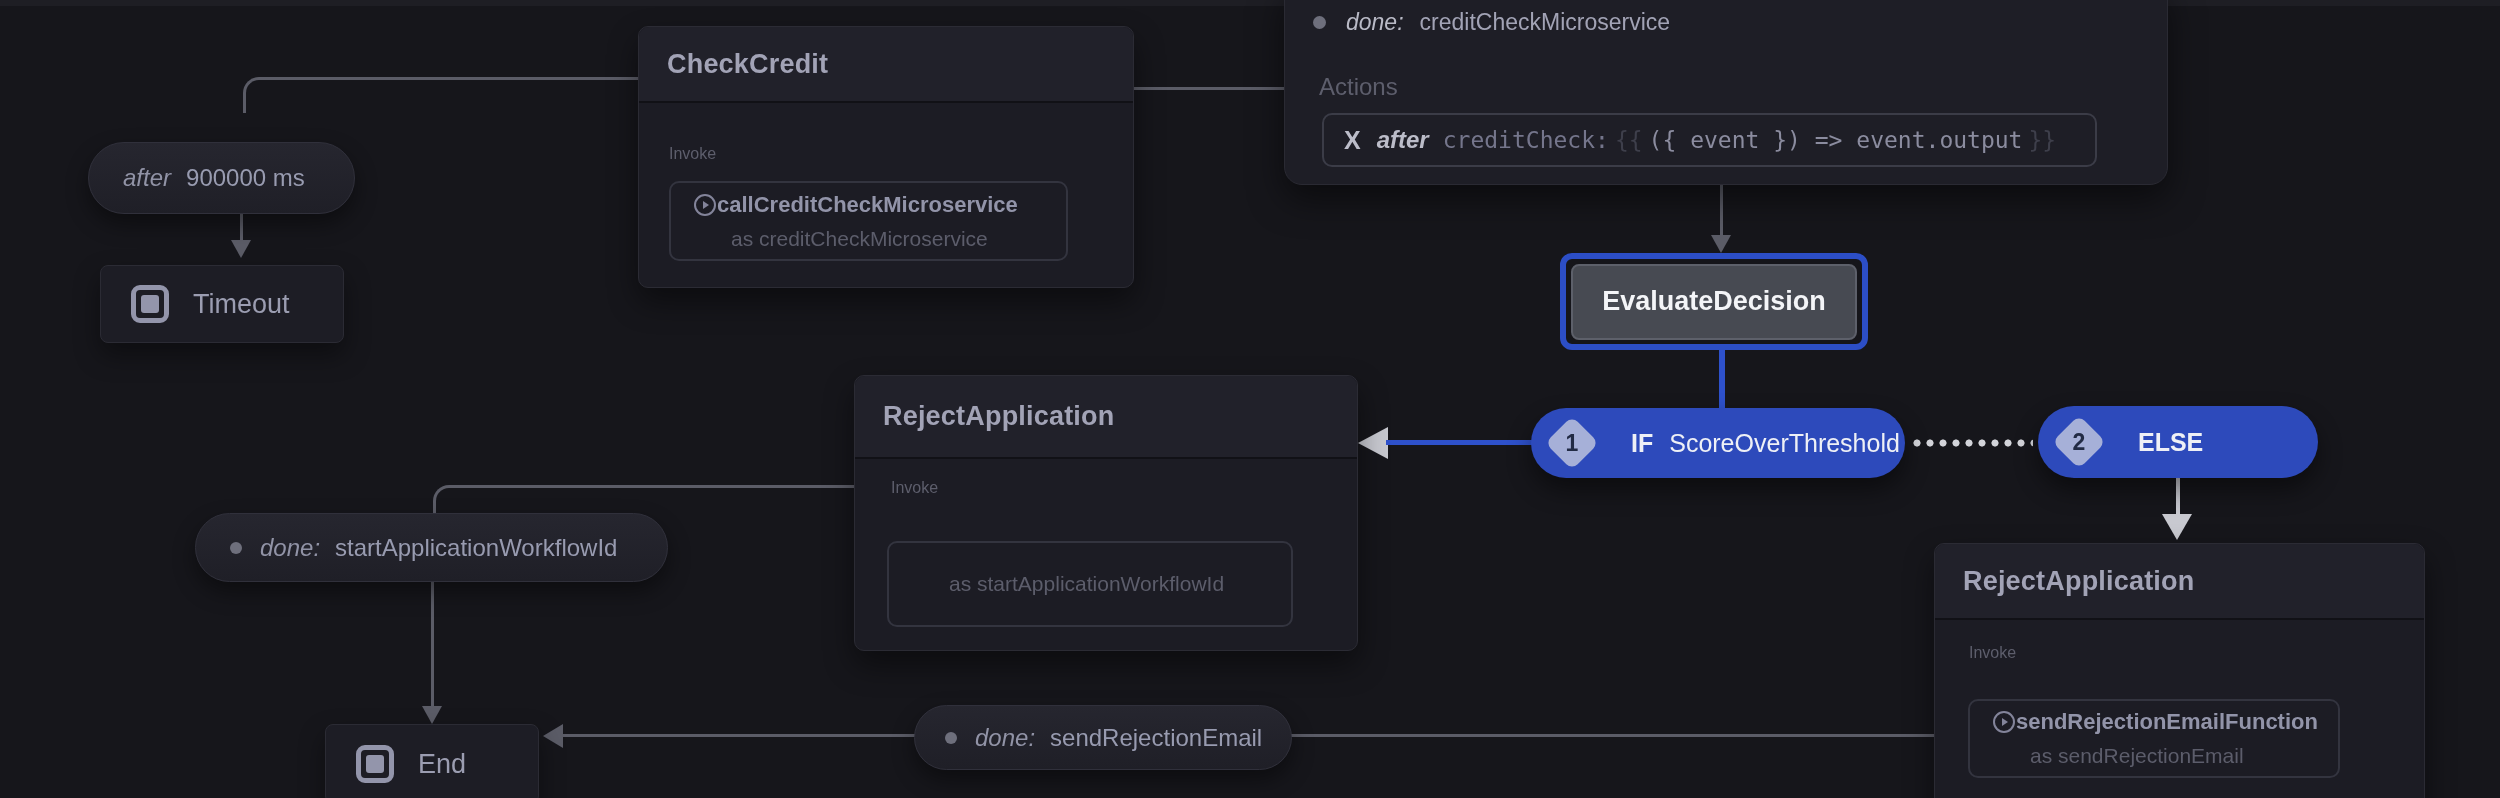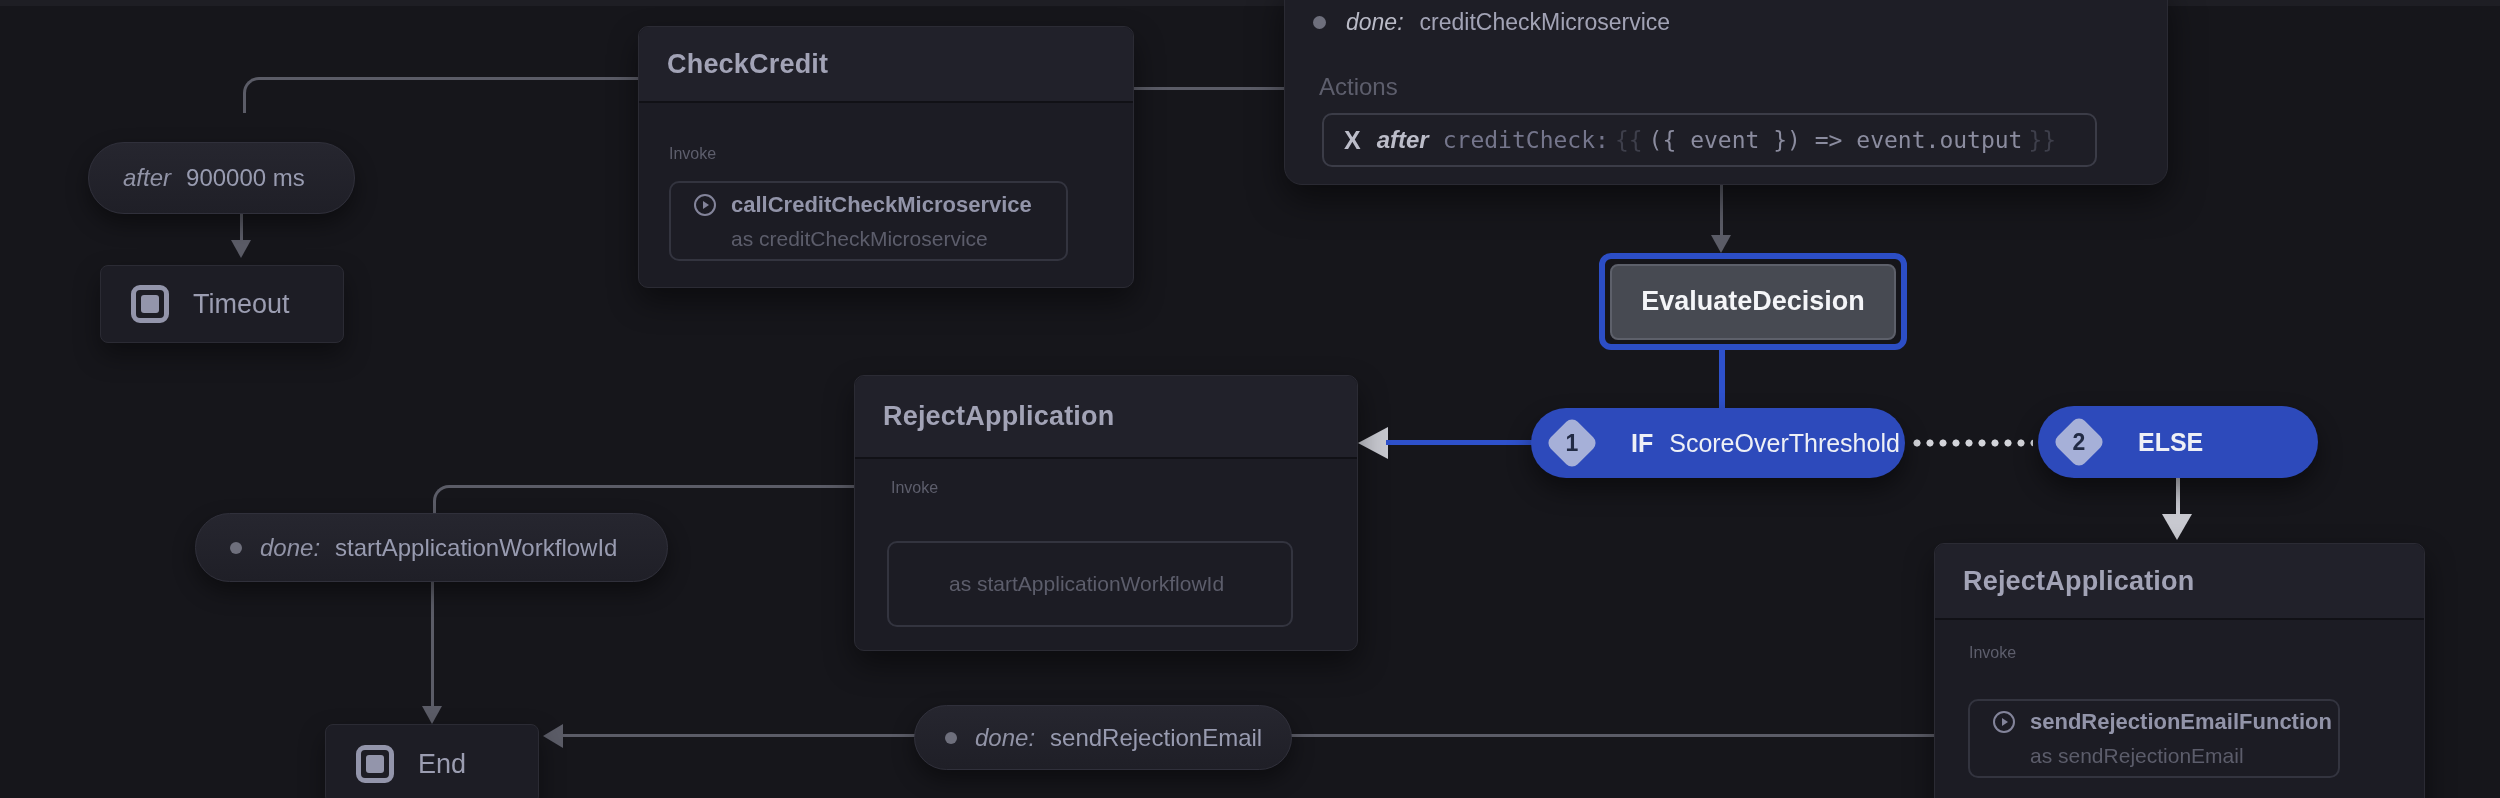--- a/index.html
+++ b/index.html
@@ -37,21 +37,21 @@
   .node-header{
     display:flex;align-items:center;padding:0 28px;background:#21212a;
     border-bottom:2px solid #111116;border-radius:10px 10px 0 0;
   }
   .node-title{font-size:27px;font-weight:600;color:#a2a3b6;letter-spacing:.2px;}
   .section-label{position:absolute;font-size:16px;font-weight:500;color:#5d5e6c;}
   .invoke-box{
     position:absolute;border:2px solid #33343f;border-radius:10px;
     display:flex;flex-direction:column;justify-content:center;gap:9px;padding-left:22px;box-sizing:border-box;
   }
-  .invoke-name{display:flex;align-items:center;gap:14px;font-size:22px;font-weight:600;color:#9294a9;}
+  .invoke-name{display:flex;align-items:center;font-size:22px;font-weight:600;color:#9294a9;}
   .invoke-as{font-size:21px;color:#5c5d6b;padding-left:38px;}
   .play-icon{display:inline-flex;width:24px;height:24px;color:#83849a;flex:0 0 auto;}
 
   
   .simple-node{
     position:absolute;display:flex;align-items:center;gap:24px;padding:0 30px;
     background:#1d1d25;border:1px solid #2b2b34;border-radius:8px;
     box-shadow:0 12px 26px rgba(0,0,0,.4);box-sizing:border-box;
   }
   .simple-label{font-size:27px;font-weight:500;color:#9b9db1;}
@@ -83,21 +83,21 @@
     width:38px;height:38px;background:#a6b0d8;border-radius:8px;transform:rotate(45deg);
     display:flex;align-items:center;justify-content:center;flex:0 0 auto;margin:0 6px;
   }
   .badge span{transform:rotate(-45deg);font-weight:700;font-size:23px;color:#222b45;}
   .branch-kw{font-weight:700;font-size:25px;margin-left:34px;}
   .branch-name{font-size:25px;margin-left:16px;}
 
   
   .eval-outer{
     position:absolute;border:6px solid #2c4ec6;border-radius:12px;background:#15151a;
-    display:flex;align-items:center;justify-content:center;box-sizing:border-box;margin-left:39px;
+    display:flex;align-items:center;justify-content:center;box-sizing:border-box;
   }
   .eval-inner{
     width:286px;height:76px;background:#474a52;border:2px solid #5d606a;border-radius:8px;
     display:flex;align-items:center;justify-content:center;box-sizing:border-box;
   }
   .eval-title{font-size:27px;font-weight:600;color:#f4f5f8;}
 
   
   .event-box{
     position:absolute;background:#1e1e26;border:1px solid #2a2a33;border-radius:18px;

